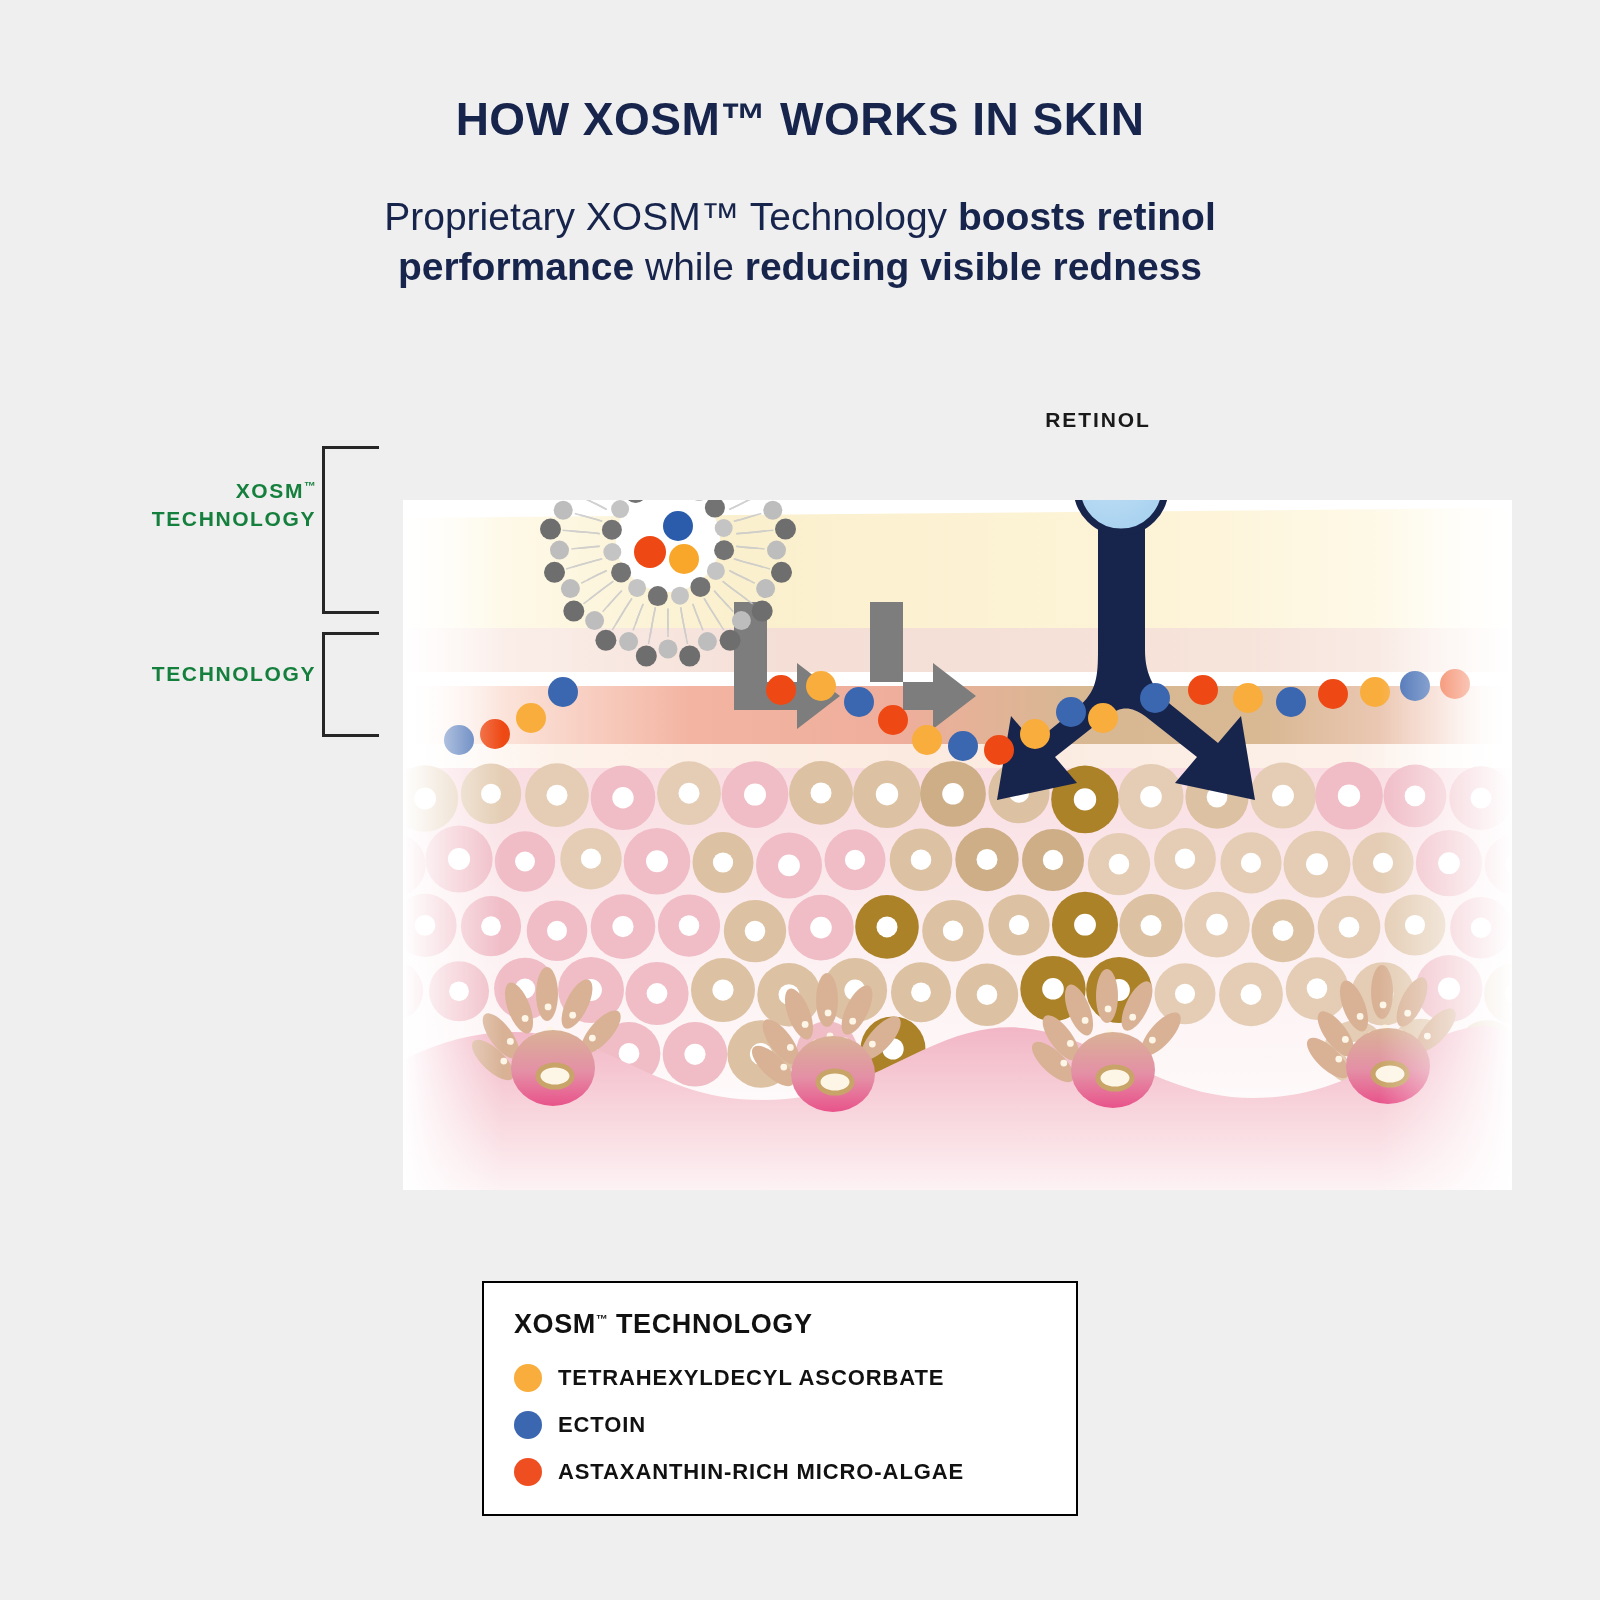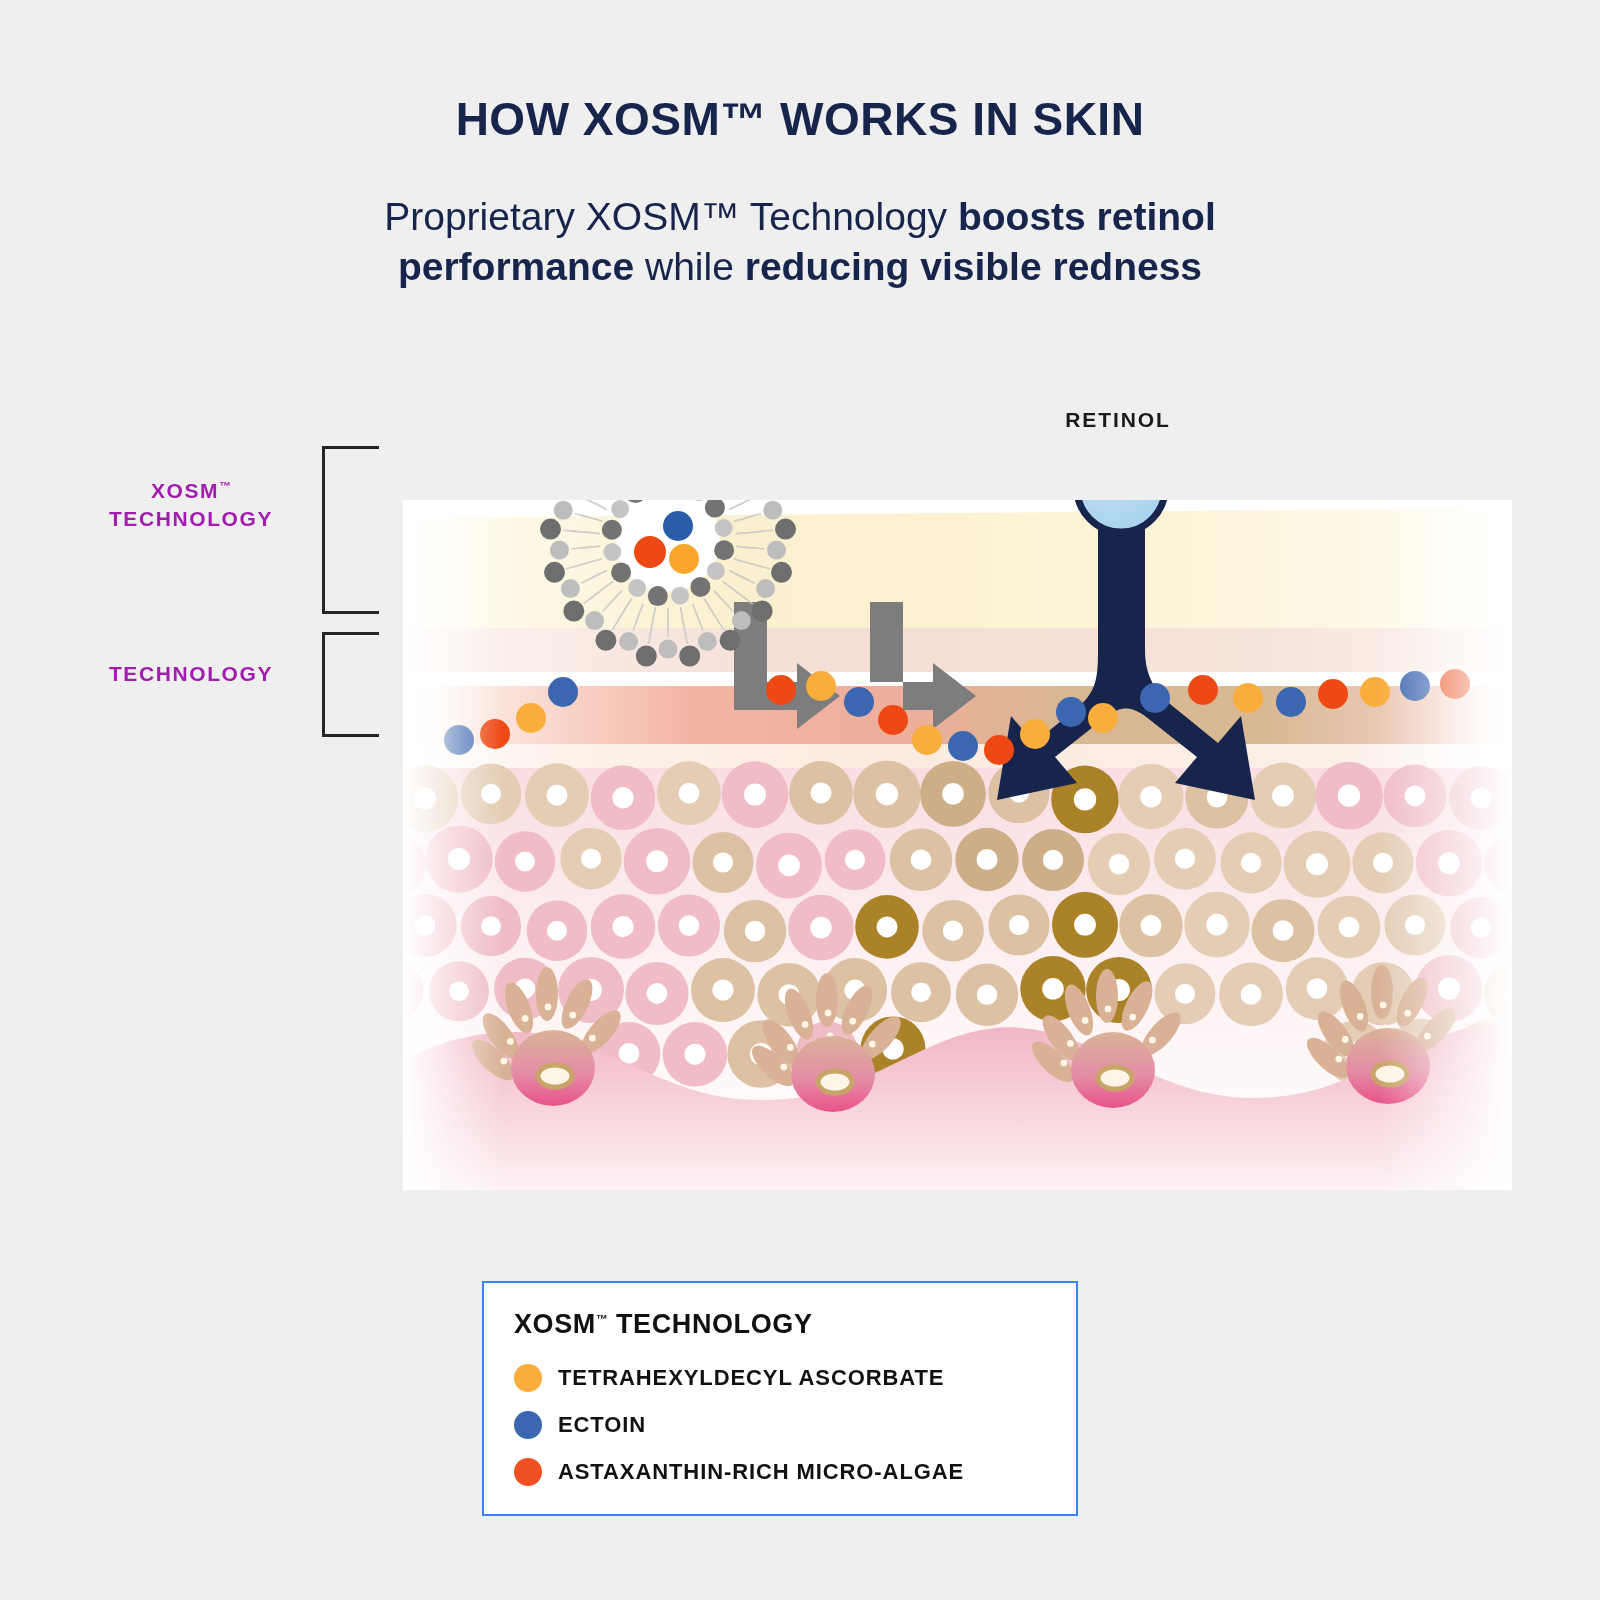--- a/index.html
+++ b/index.html
@@ -23,58 +23,58 @@
     position:absolute; left:280px; top:192px; width:1040px;
     text-align:center; line-height:1.28;
     font-size:39px; color:#17244c; font-weight:normal;
   }
   .subtitle b{ font-weight:bold; }
 
   
   .sidelabel{
     position:absolute;
     font-size:21px; font-weight:bold; letter-spacing:1.6px;
-    color:#a21caf; line-height:1.32; text-align:center;
+    color:#15803d; line-height:1.32; text-align:right;
   }
   #lbl-xosm{ left:66px; top:477px; width:250px; }
   #lbl-epi { left:66px; top:660px; width:250px; }
   .sup-tm{ font-size:12px; vertical-align:super; letter-spacing:0; }
 
   .bracket{
     position:absolute; left:322px;
     width:57px;
     border-left:3px solid #262626;
     border-top:3px solid #262626;
     border-bottom:3px solid #262626;
   }
   #brk-xosm{ top:446px; height:168px; }
   #brk-epi { top:632px; height:105px; }
 
   
   #retinol-label{
-    position:absolute; left:948px; top:408px; width:340px;
+    position:absolute; left:928px; top:408px; width:340px;
     text-align:center;
     font-size:21px; font-weight:bold; letter-spacing:1.9px; color:#1a1a1a;
   }
 
   
   #panel{
     position:absolute; left:403px; top:500px;
     width:1109px; height:690px;
     background:#ffffff;
     overflow:hidden;
   }
   #panel svg{ display:block; }
 
   
   #legend{
     position:absolute; left:482px; top:1281px;
     width:596px; height:235px;
     background:#ffffff;
-    border:2px solid #3b82f6;
+    border:2px solid #000000;
     padding:26px 0 15px 30px;
   }
   #legend-title{
     font-size:27px; font-weight:bold; letter-spacing:.6px; color:#111;
     margin-bottom:14px;
   }
   .legend-row{ display:flex; align-items:center; height:47px; }
   .legend-dot{
     width:28px; height:28px; border-radius:50%;
     flex:0 0 28px; margin-right:16px;

